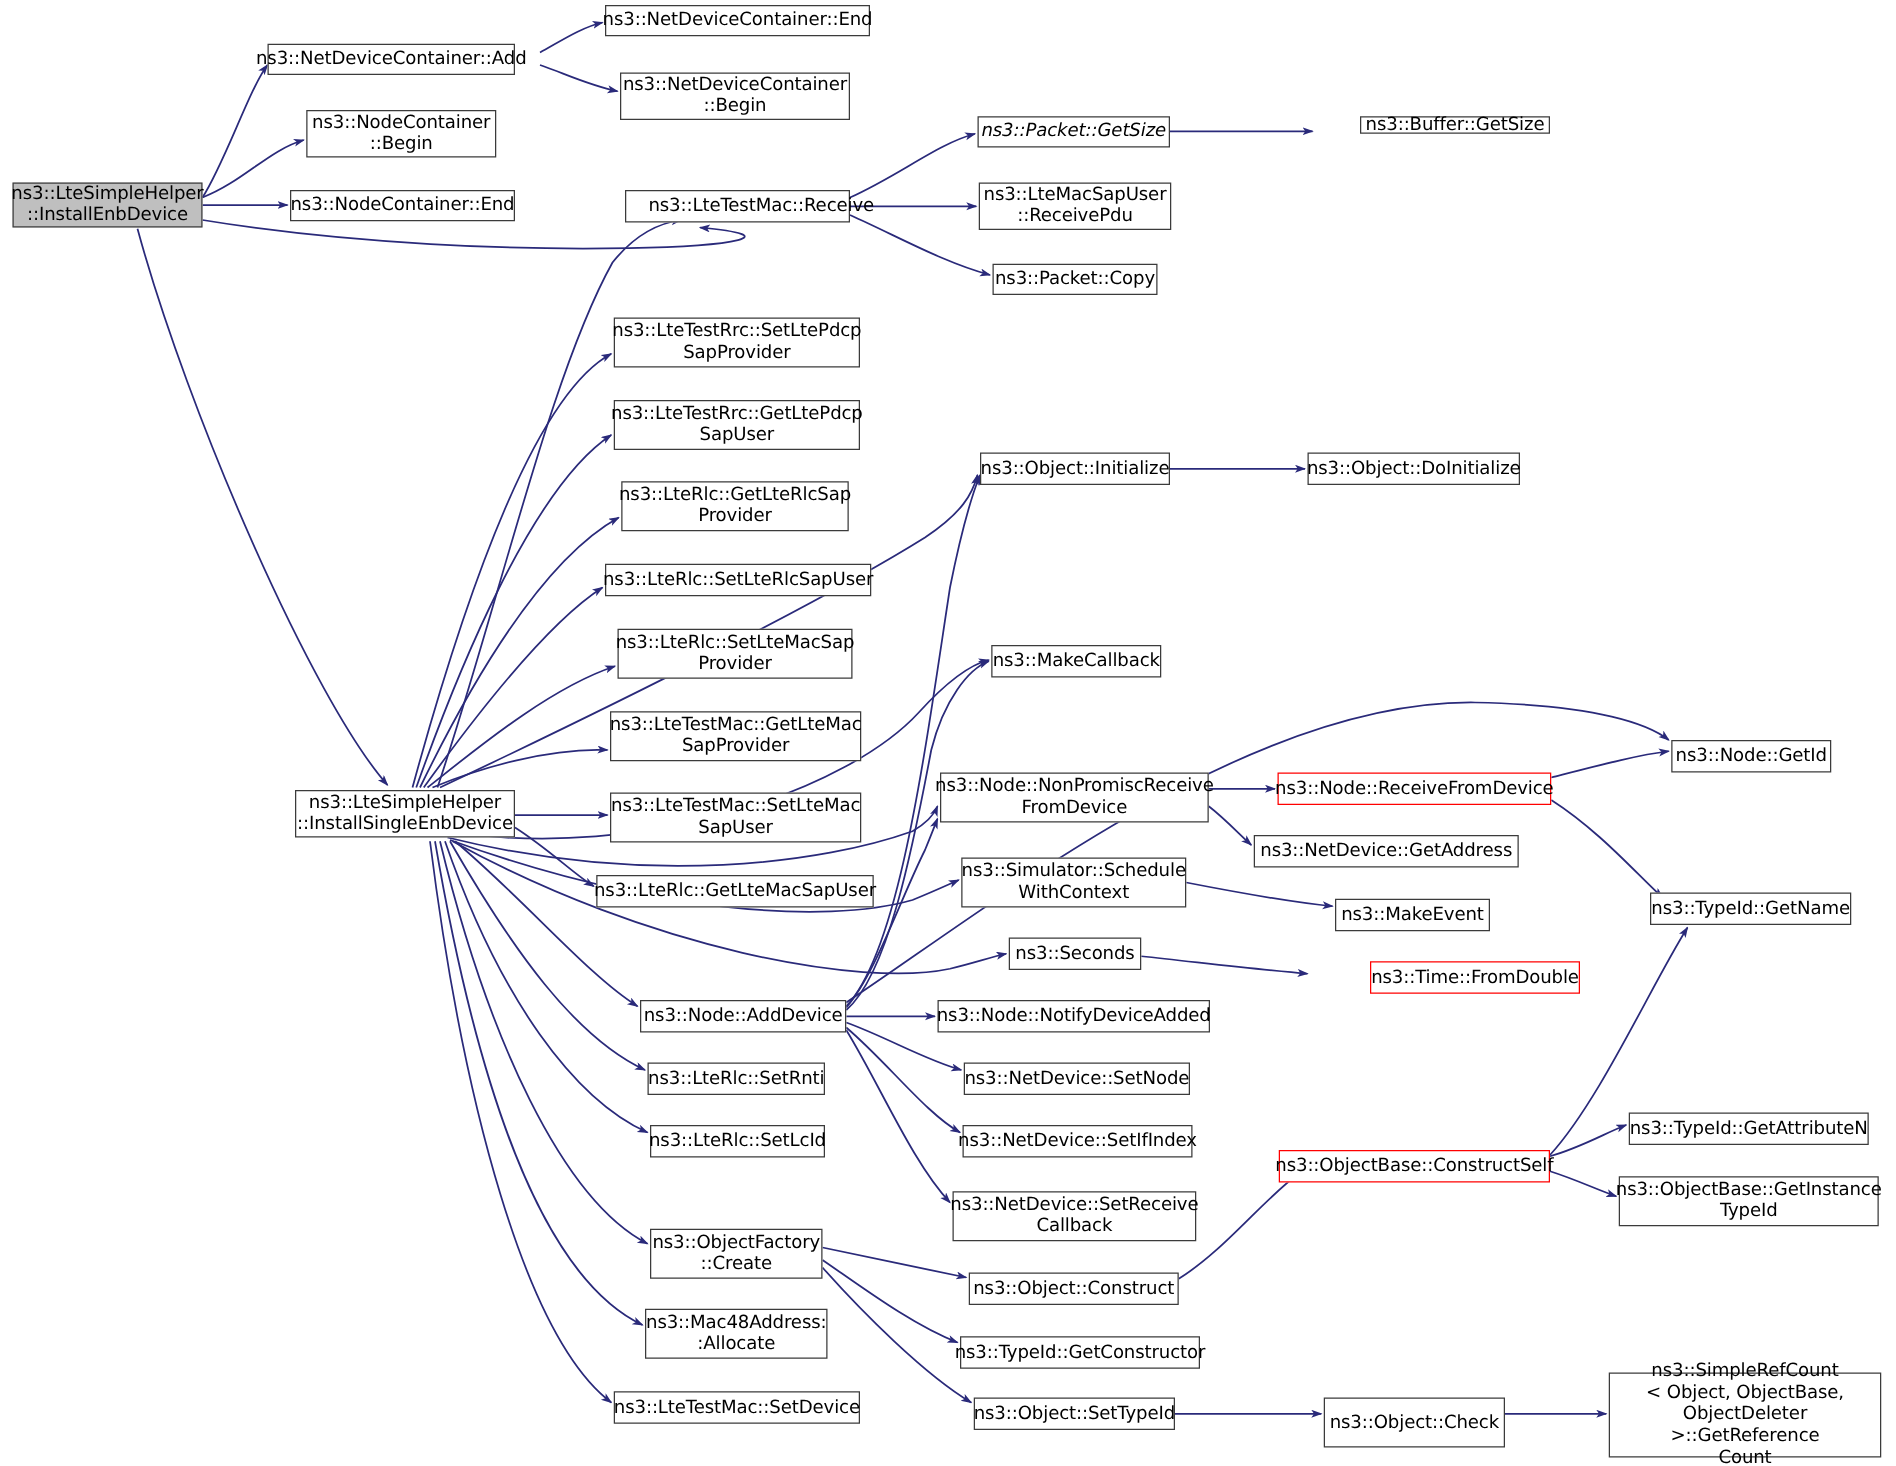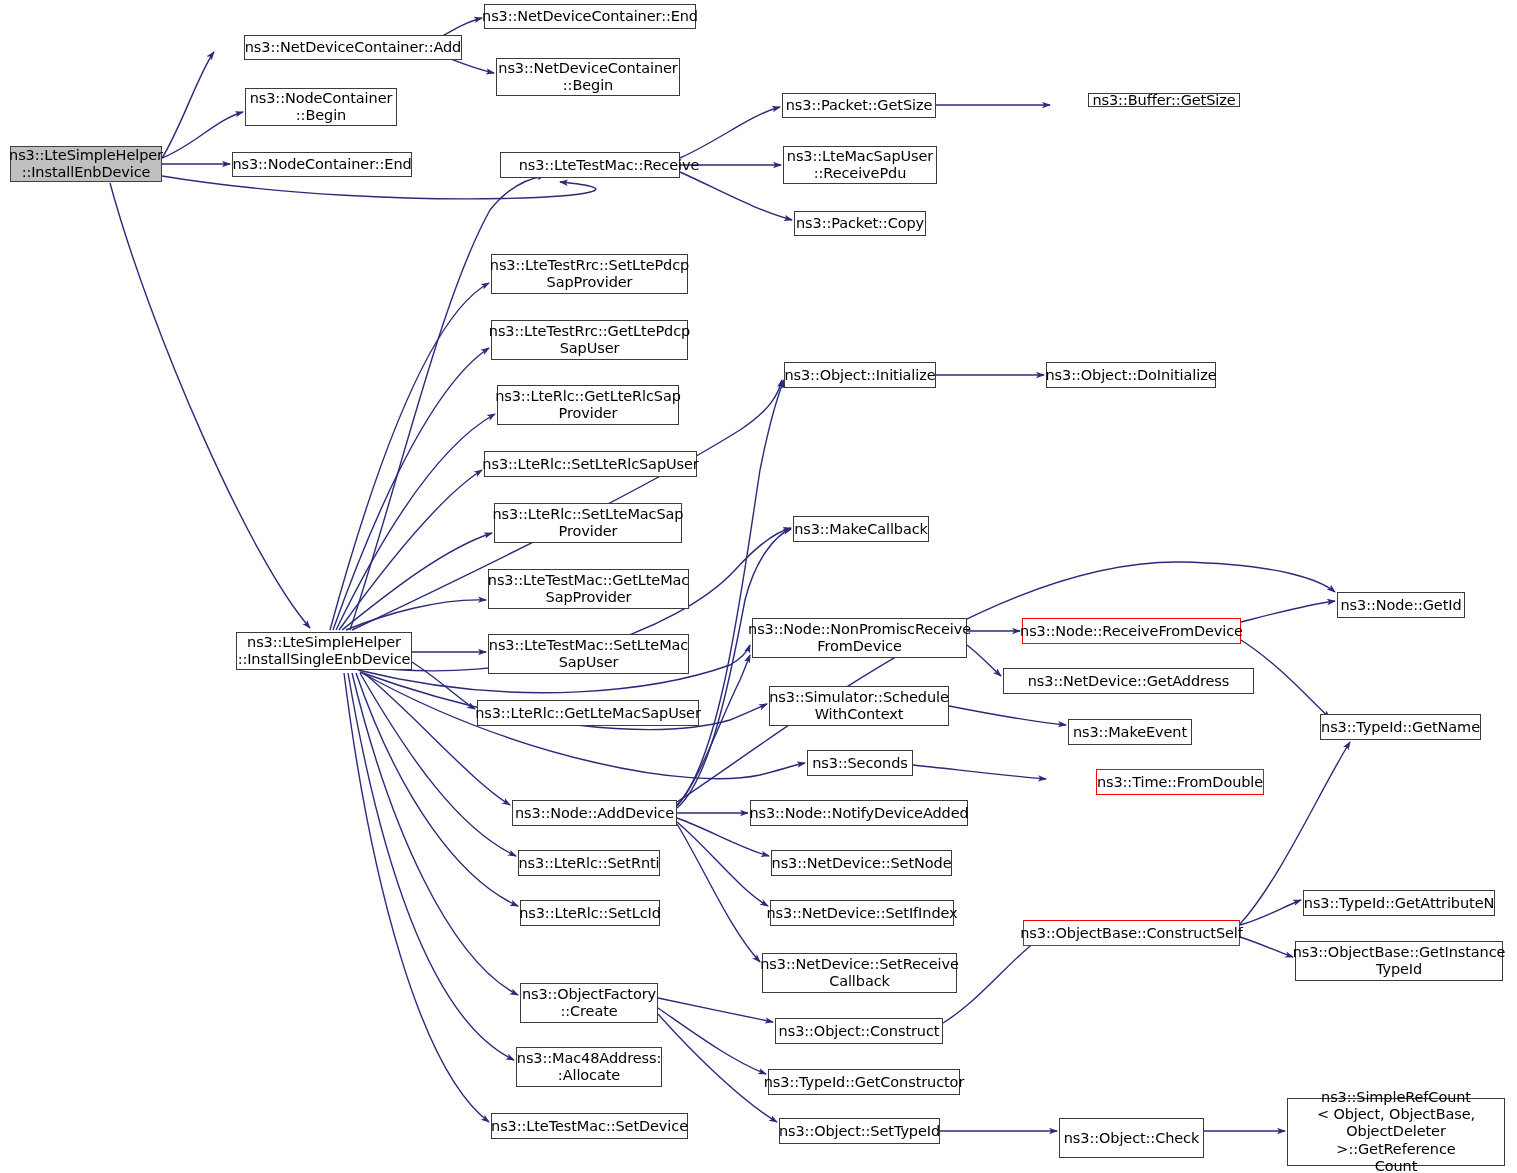--- a/index.html
+++ b/index.html
@@ -113,29 +113,29 @@
         <path d="M 1240,937 C 1262,944 1278,952 1293,957" marker-end="url(#ah)"></path>
         <path d="M 1240,924 C 1280,880 1320,790 1350,742" marker-end="url(#ah)"></path>
         <path d="M 940,1131 L 1057,1131" marker-end="url(#ah)"></path>
         <path d="M 1204,1131 L 1285,1131" marker-end="url(#ah)"></path>
         <path d="M 936,375 L 1044,375" marker-end="url(#ah)"></path>
       </g>
   </svg>
   <div id="node-layer">
       <div class="node current multi" style="left: 10px; top: 146px; width: 152px; height: 36px;">ns3::LteSimpleHelper
 ::InstallEnbDevice</div>
-      <div class="node" style="left: 214px; top: 35px; width: 218px; height: 25px; margin-left: 30px;">ns3::NetDeviceContainer::Add</div>
+      <div class="node" style="left: 214px; top: 35px; width: 198px; height: 25px;">ns3::NetDeviceContainer::Add</div>
       <div class="node" style="left: 484px; top: 4px; width: 212px; height: 25px;">ns3::NetDeviceContainer::End</div>
       <div class="node multi" style="left: 496px; top: 58px; width: 184px; height: 38px;">ns3::NetDeviceContainer
 ::Begin</div>
       <div class="node multi" style="left: 245px; top: 88px; width: 152px; height: 38px;">ns3::NodeContainer
 ::Begin</div>
       <div class="node" style="left: 232px; top: 152px; width: 180px; height: 25px;">ns3::NodeContainer::End</div>
       <div class="node" style="left: 500px; top: 152px; width: 180px; height: 26px; padding-left: 41px;">ns3::LteTestMac::Receive</div>
-      <div class="node" style="left: 782px; top: 93px; width: 154px; height: 25px;">ns3::Packet::GetSize</div>
+      <div class="node" style="left: 782px; top: 93px; width: 154px; height: 25px; font-style: italic;">ns3::Packet::GetSize</div>
       <div class="node" style="left: 1088px; top: 93px; width: 152px; height: 14px; text-align: right;">ns3::Buffer::GetSize</div>
       <div class="node multi" style="left: 783px; top: 146px; width: 154px; height: 38px;">ns3::LteMacSapUser
 ::ReceivePdu</div>
       <div class="node" style="left: 794px; top: 211px; width: 132px; height: 25px;">ns3::Packet::Copy</div>
       <div class="node multi" style="left: 236px; top: 632px; width: 176px; height: 38px;">ns3::LteSimpleHelper
 ::InstallSingleEnbDevice</div>
       <div class="node multi" style="left: 491px; top: 254px; width: 197px; height: 40px;">ns3::LteTestRrc::SetLtePdcp
 SapProvider</div>
       <div class="node multi" style="left: 491px; top: 320px; width: 197px; height: 40px;">ns3::LteTestRrc::GetLtePdcp
 SapUser</div>
@@ -148,21 +148,21 @@
 SapProvider</div>
       <div class="node multi" style="left: 488px; top: 634px; width: 201px; height: 40px;">ns3::LteTestMac::SetLteMac
 SapUser</div>
       <div class="node" style="left: 477px; top: 700px; width: 222px; height: 26px;">ns3::LteRlc::GetLteMacSapUser</div>
       <div class="node" style="left: 784px; top: 362px; width: 152px; height: 26px;">ns3::Object::Initialize</div>
       <div class="node" style="left: 1046px; top: 362px; width: 170px; height: 26px;">ns3::Object::DoInitialize</div>
       <div class="node" style="left: 793px; top: 516px; width: 136px; height: 26px;">ns3::MakeCallback</div>
       <div class="node multi" style="left: 752px; top: 618px; width: 215px; height: 40px;">ns3::Node::NonPromiscReceive
 FromDevice</div>
       <div class="node highlight" style="left: 1022px; top: 618px; width: 219px; height: 26px;">ns3::Node::ReceiveFromDevice</div>
-      <div class="node" style="left: 1003px; top: 668px; width: 251px; height: 26px;">ns3::NetDevice::GetAddress</div>
+      <div class="node" style="left: 1003px; top: 668px; width: 212px; height: 26px;">ns3::NetDevice::GetAddress</div>
       <div class="node" style="left: 1337px; top: 592px; width: 128px; height: 26px;">ns3::Node::GetId</div>
       <div class="node" style="left: 1320px; top: 714px; width: 161px; height: 26px;">ns3::TypeId::GetName</div>
       <div class="node multi" style="left: 769px; top: 686px; width: 180px; height: 40px;">ns3::Simulator::Schedule
 WithContext</div>
       <div class="node" style="left: 1068px; top: 719px; width: 124px; height: 26px;">ns3::MakeEvent</div>
       <div class="node" style="left: 807px; top: 750px; width: 106px; height: 26px;">ns3::Seconds</div>
       <div class="node highlight" style="left: 1096px; top: 769px; width: 168px; height: 26px;">ns3::Time::FromDouble</div>
       <div class="node" style="left: 512px; top: 800px; width: 165px; height: 26px;">ns3::Node::AddDevice</div>
       <div class="node" style="left: 750px; top: 800px; width: 218px; height: 26px;">ns3::Node::NotifyDeviceAdded</div>
       <div class="node" style="left: 518px; top: 850px; width: 142px; height: 26px;">ns3::LteRlc::SetRnti</div>

